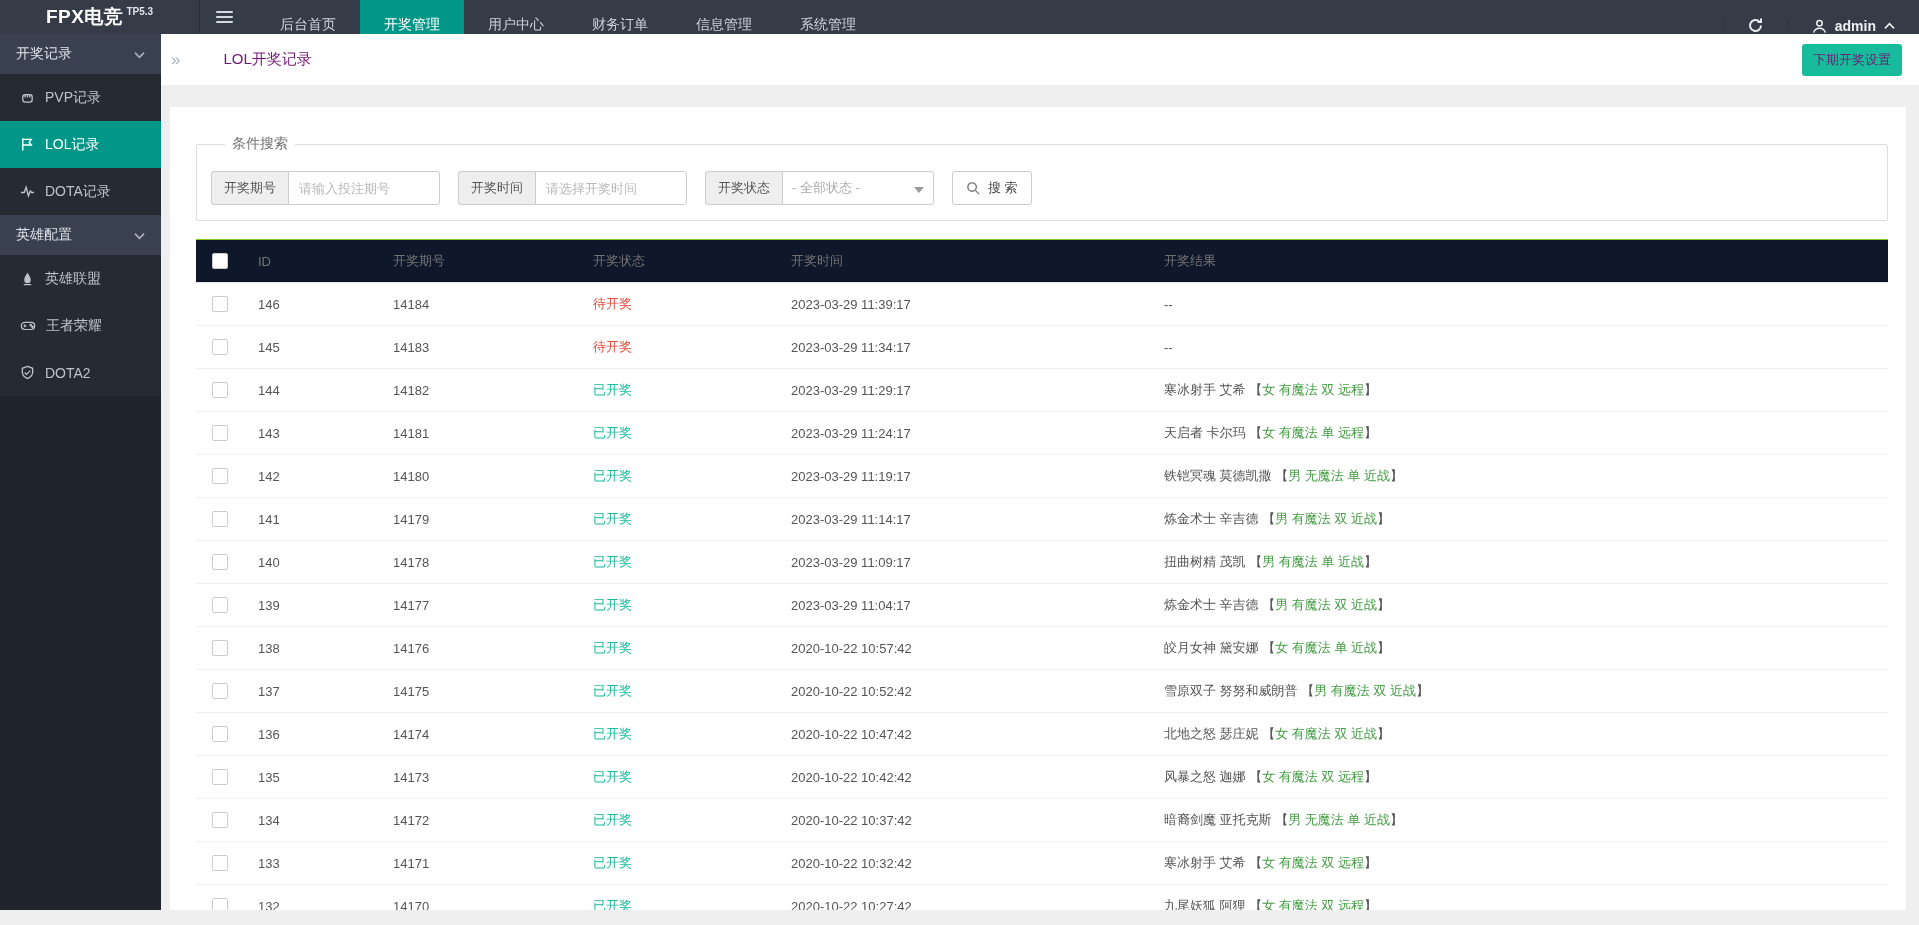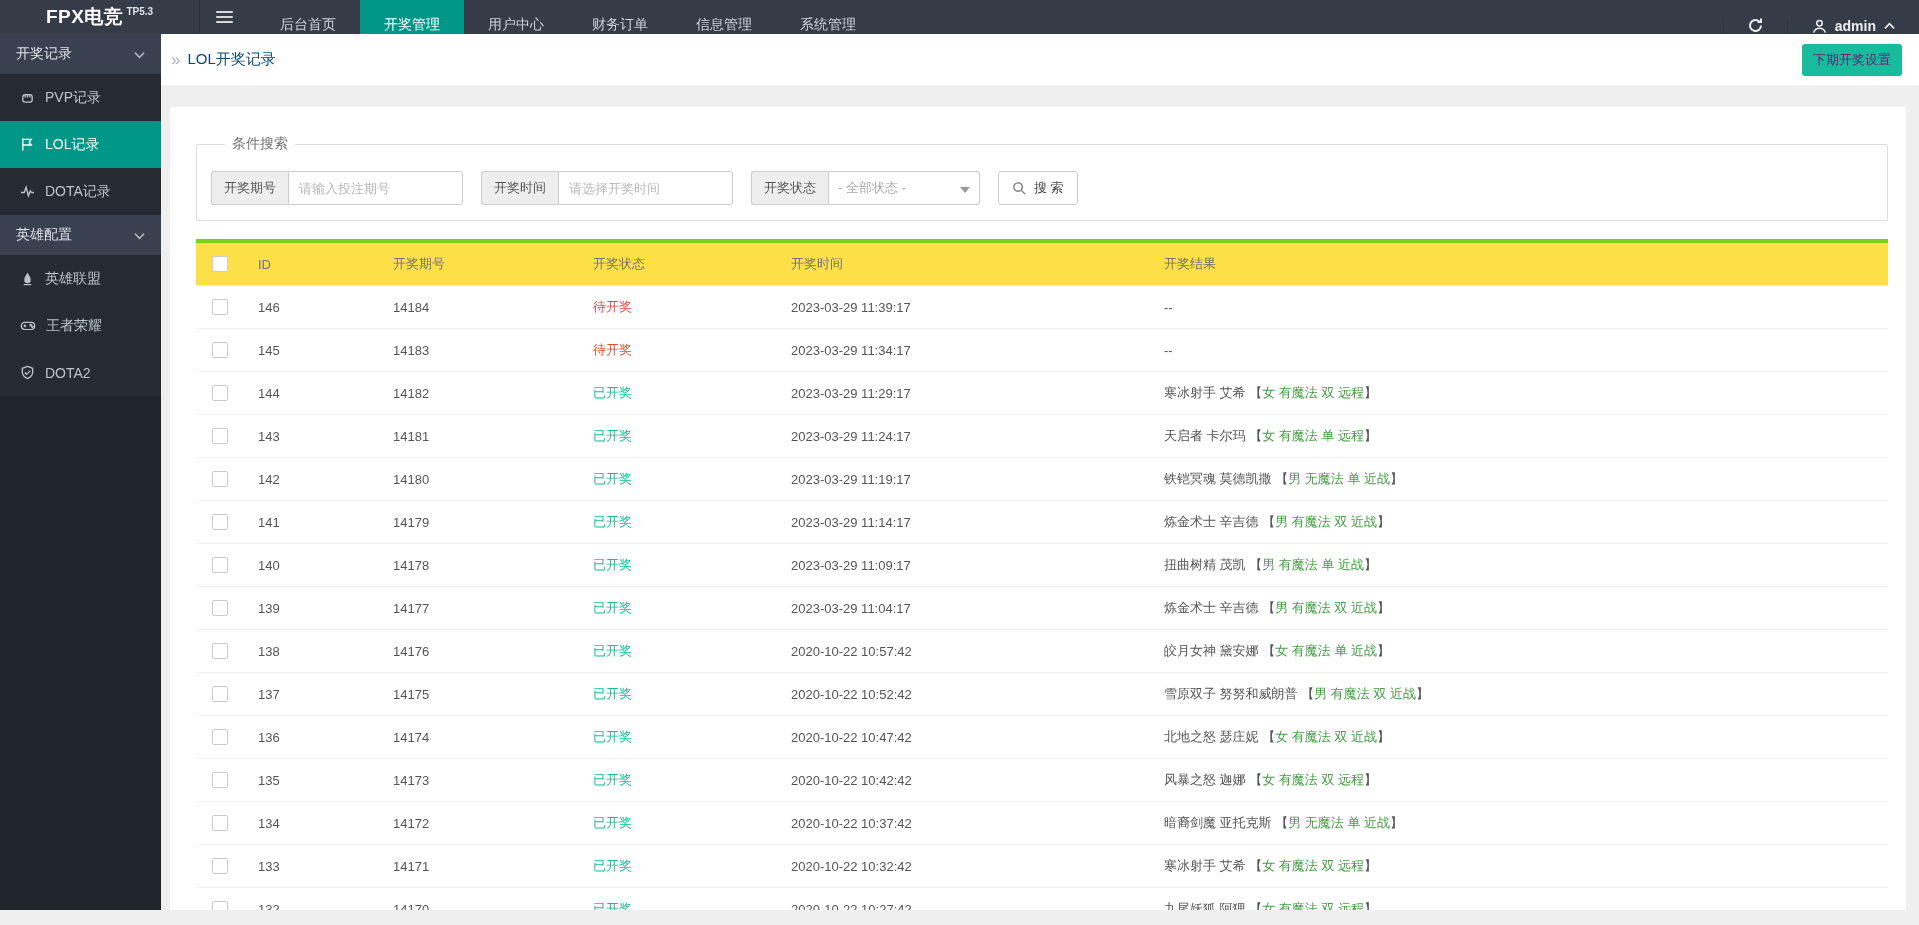--- a/index.html
+++ b/index.html
@@ -33,44 +33,44 @@
                justify-content:space-between; padding:0 16px 0 16px; font-size:14px; cursor:pointer; }
   .sb-item { height:47px; display:flex; align-items:center; gap:10px; padding:0 16px 0 20px;
              color:#bcc3cc; font-size:14px; background:#262a33; cursor:pointer; }
   .sb-item.active { background:var(--teal); color:#fff; }
   .sb-item svg, .sb-header svg { flex-shrink:0; }
   
   .main { flex:1; display:flex; flex-direction:column; min-width:0; }
   .crumb-bar { height:51px; background:#fff; display:flex; align-items:center; padding:0 17px 0 10px; }
   .crumb { display:flex; align-items:center; gap:7px; }
   .crumb-arrows { color:#a8b2ba; font-size:17px; line-height:1; }
-  .crumb-title { color:#0c4a6e; font-size:15px; }
+  .crumb-title { color:#701a75; font-size:15px;margin-left:36px; }
   .next-btn { margin-left:auto; background:var(--green); color:#701a75; border:none; border-radius:3px;
               font-size:13px; padding:7px 11px; cursor:pointer; }
   .content { flex:1; padding:22px 13px 0 9px; min-height:0; }
   .panel { background:#fff; height:100%; padding:28px 18px 0 26px; overflow:hidden; }
   
   .search-fs { border:1px solid #ddd; border-radius:2px; margin:0; padding:16px 14px 15px 14px; }
   .search-fs legend { font-size:14px; color:#707070; padding:0 7px; margin-left:14px; }
   .search-row { display:flex; align-items:center; gap:18px; margin-top:2px; }
   .igroup { display:flex; align-items:stretch; height:34px; }
   .iaddon { display:flex; align-items:center; padding:0 12px; background:#eee; border:1px solid #ccc;
             border-right:none; font-size:13px; color:#555; border-radius:3px 0 0 3px; white-space:nowrap; }
-  .igroup input { width:175px; border:1px solid #ccc; border-radius:0 3px 3px 0; padding:0 10px;
+  .igroup input { width:152px; border:1px solid #ccc; border-radius:0 3px 3px 0; padding:0 10px;
                   font-size:13px; color:#555; outline:none; }
   .igroup input::placeholder { color:#b9b9b9; }
   .iselect { width:152px; border:1px solid #ccc; border-radius:0 3px 3px 0; display:flex;
              align-items:center; justify-content:space-between; padding:0 9px; font-size:13px;
              color:#a9a9a9; background:#fff; cursor:pointer; }
   .search-btn { display:flex; align-items:center; gap:7px; height:34px; padding:0 13px; background:#fff;
                 border:1px solid #ccc; border-radius:3px; font-size:13px; color:#444; cursor:pointer; }
   
   .tbl-wrap { margin-top:18px; }
   table { width:100%; border-collapse:collapse; table-layout:fixed; font-size:13px; color:#555; }
-  thead th { background:#fde047; border-top:4px solid #84cc16; border-bottom:1px solid #e6e6e6;
+  thead th { background:#0f172a; border-top:1px solid #84cc16; border-bottom:1px solid #e6e6e6;
              font-weight:normal; color:#737373; text-align:left; padding:12px 8px; }
   tbody td { border-bottom:1px solid #f0f0f0; padding:12px 8px; white-space:nowrap; overflow:hidden; }
   th.cb, td.cb { padding-left:16px; }
   input[type=checkbox] { appearance:none; -webkit-appearance:none; width:16px; height:16px;
     border:1px solid #ccc; border-radius:2px; background:#fff; margin:0; display:block; cursor:pointer; }
   .result-tags { color:var(--resultGreen); }
 </style>
 </head>
 <body>
 

